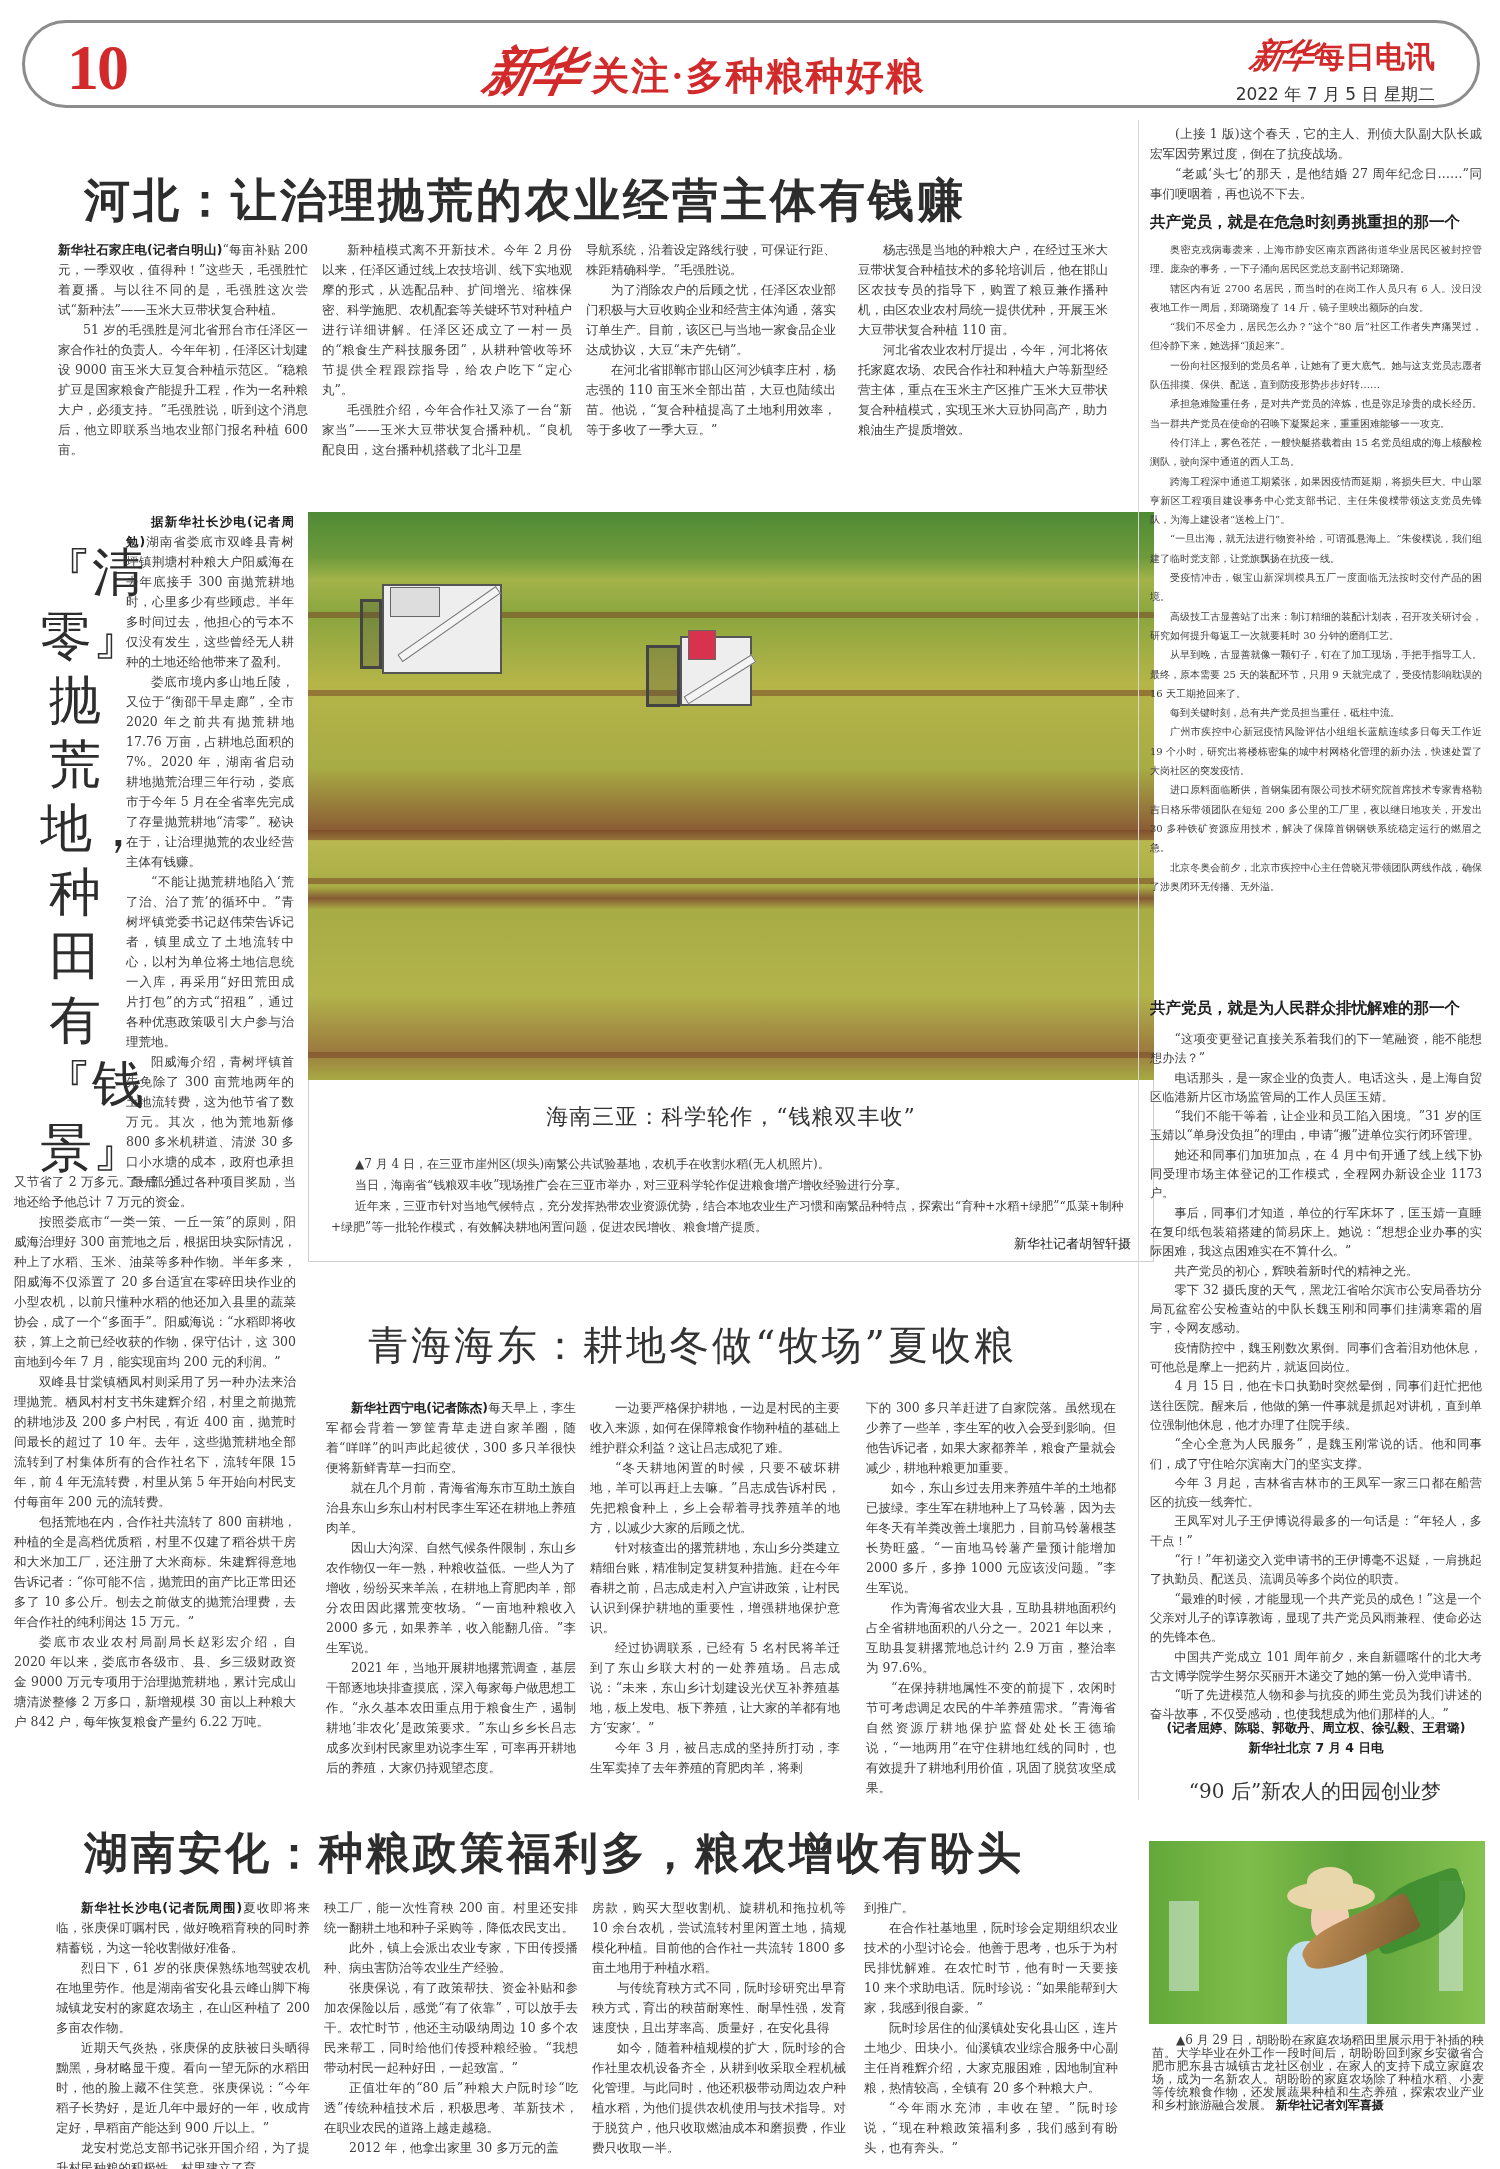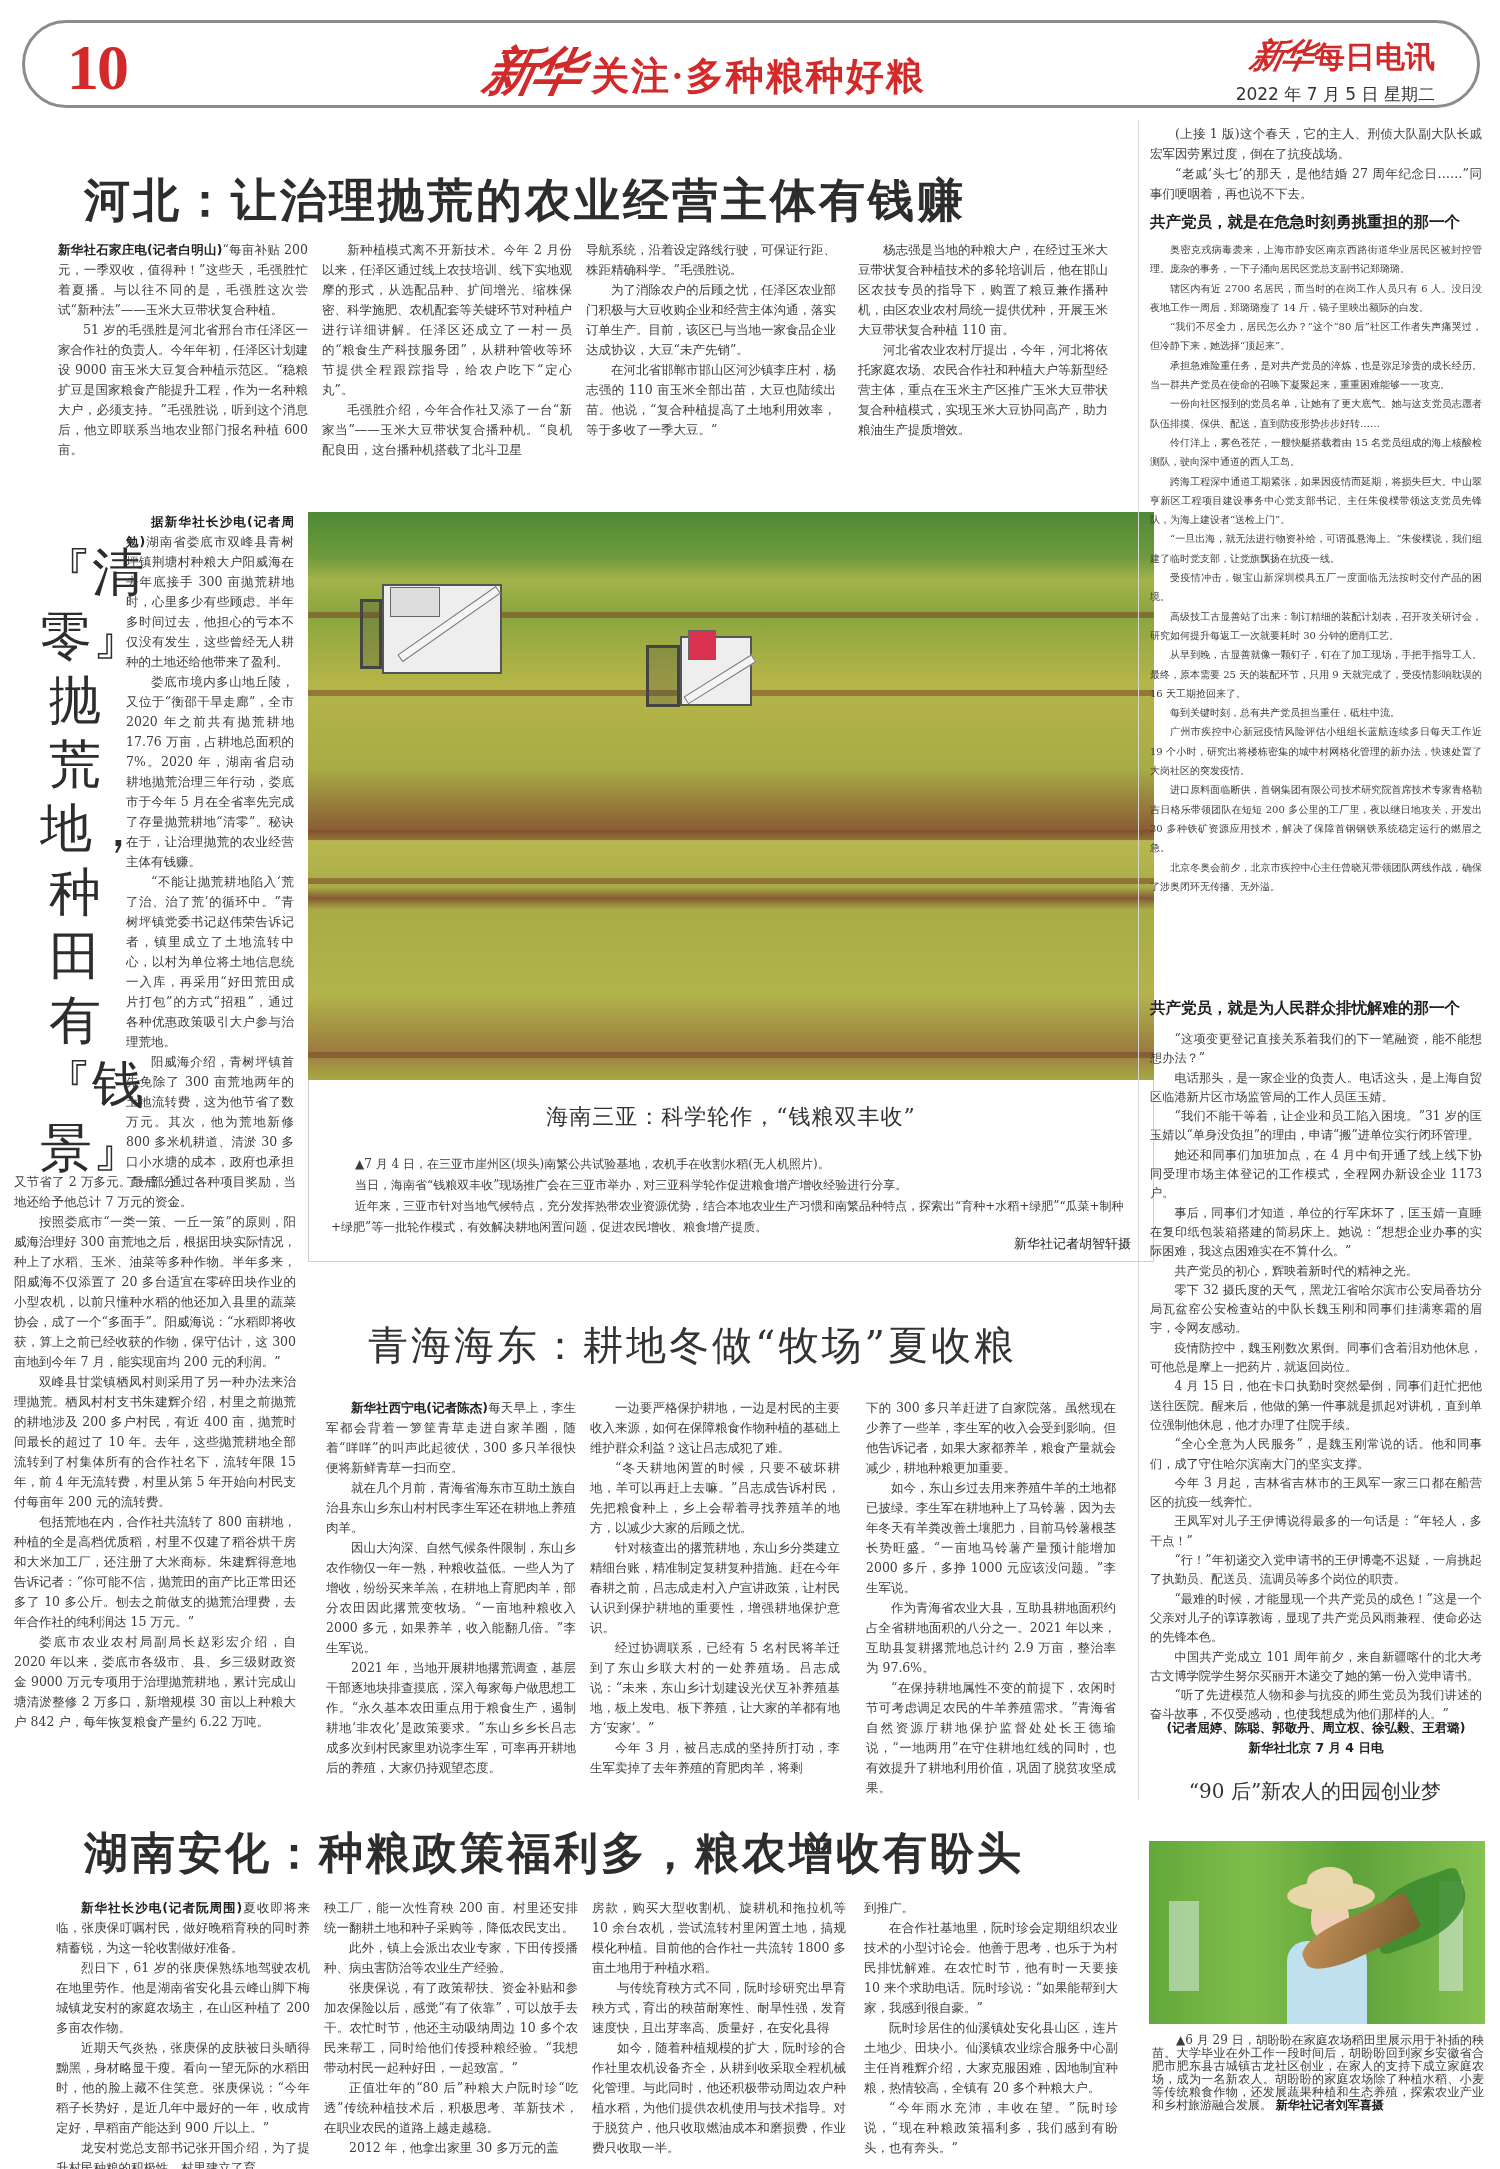--- a/index.html
+++ b/index.html
@@ -207,22 +207,22 @@
 
 <div class="col" style="left:1150px; top:124px; width:332px;">
   <p>(上接 1 版)这个春天，它的主人、刑侦大队副大队长戚宏军因劳累过度，倒在了抗疫战场。</p>
   <p>“老戚‘头七’的那天，是他结婚 27 周年纪念日……”同事们哽咽着，再也说不下去。</p>
 </div>
 <div class="sub-head" style="left:1150px; top:212px;">共产党员，就是在危急时刻勇挑重担的那一个</div>
 <div class="col" style="left:1150px; top:240px; width:332px; font-size:10px; line-height:19.3px;">
   <p>奥密克戎病毒袭来，上海市静安区南京西路街道华业居民区被封控管理。庞杂的事务，一下子涌向居民区党总支副书记郑璐璐。</p>
   <p>辖区内有近 2700 名居民，而当时的在岗工作人员只有 6 人。没日没夜地工作一周后，郑璐璐瘦了 14 斤，镜子里映出额际的白发。</p>
   <p>“我们不尽全力，居民怎么办？”这个“80 后”社区工作者失声痛哭过，但冷静下来，她选择“顶起来”。</p>
+  <p>一份向社区报到的党员名单，让她有了更大底气。她与这支党员志愿者队伍排摸、保供、配送，直到防疫形势步步好转……</p>
   <p>承担急难险重任务，是对共产党员的淬炼，也是弥足珍贵的成长经历。当一群共产党员在使命的召唤下凝聚起来，重重困难能够一一攻克。</p>
-  <p>一份向社区报到的党员名单，让她有了更大底气。她与这支党员志愿者队伍排摸、保供、配送，直到防疫形势步步好转……</p>
   <p>伶仃洋上，雾色苍茫，一艘快艇搭载着由 15 名党员组成的海上核酸检测队，驶向深中通道的西人工岛。</p>
   <p>跨海工程深中通道工期紧张，如果因疫情而延期，将损失巨大。中山翠亨新区工程项目建设事务中心党支部书记、主任朱俊樸带领这支党员先锋队，为海上建设者“送检上门”。</p>
   <p>“一旦出海，就无法进行物资补给，可谓孤悬海上。”朱俊樸说，我们组建了临时党支部，让党旗飘扬在抗疫一线。</p>
   <p>受疫情冲击，银宝山新深圳模具五厂一度面临无法按时交付产品的困境。</p>
   <p>高级技工古显善站了出来：制订精细的装配计划表，召开攻关研讨会，研究如何提升每返工一次就要耗时 30 分钟的磨削工艺。</p>
   <p>从早到晚，古显善就像一颗钉子，钉在了加工现场，手把手指导工人。最终，原本需要 25 天的装配环节，只用 9 天就完成了，受疫情影响耽误的 16 天工期抢回来了。</p>
   <p>每到关键时刻，总有共产党员担当重任，砥柱中流。</p>
   <p>广州市疾控中心新冠疫情风险评估小组组长蓝航连续多日每天工作近 19 个小时，研究出将楼栋密集的城中村网格化管理的新办法，快速处置了大岗社区的突发疫情。</p>
   <p>进口原料面临断供，首钢集团有限公司技术研究院首席技术专家青格勒吉日格乐带领团队在短短 200 多公里的工厂里，夜以继日地攻关，开发出 30 多种铁矿资源应用技术，解决了保障首钢钢铁系统稳定运行的燃眉之急。</p>
   <p>北京冬奥会前夕，北京市疾控中心主任曾晓芃带领团队两线作战，确保了涉奥闭环无传播、无外溢。</p>

